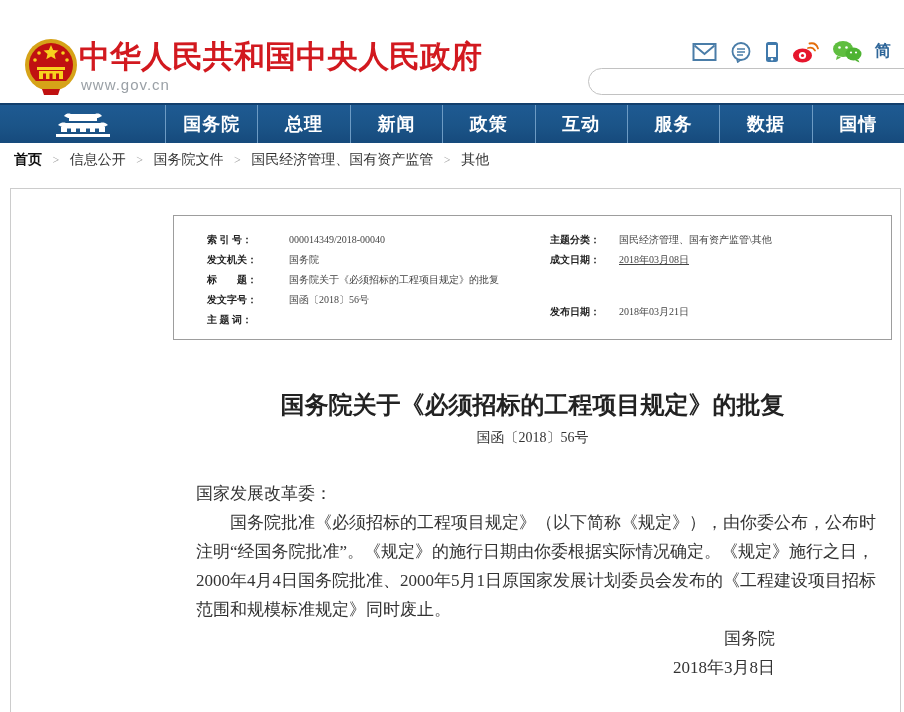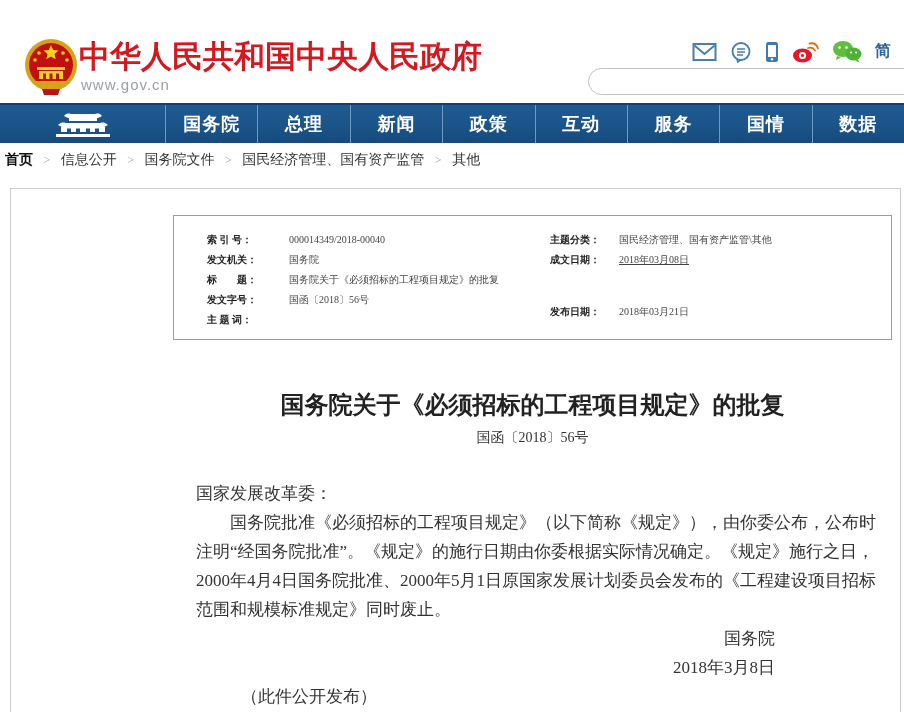--- a/index.html
+++ b/index.html
@@ -21,21 +21,21 @@
 
   
   .nav{position:absolute;top:103px;left:0;width:904px;height:40px;
     background:linear-gradient(180deg,#1e5a92 0%,#1b5488 55%,#164a7c 100%);
     border-top:2px solid #123f6d;box-sizing:border-box;display:flex;}
   .nav-home{width:165px;height:100%;display:flex;align-items:center;justify-content:center;cursor:pointer;}
   .nav-item{flex:1;height:100%;display:flex;align-items:center;justify-content:center;
     color:#fff;font-size:18px;font-weight:bold;border-left:1px solid #6d9bc4;cursor:pointer;letter-spacing:1px;}
 
   
-  .breadcrumb{position:absolute;top:151px;left:5px;font-size:14px;color:#333;white-space:nowrap;font-family:Liberation Serif, serif;}
+  .breadcrumb{position:absolute;top:151px;left:14px;font-size:14px;color:#333;white-space:nowrap;font-family:Liberation Serif, serif;}
   .crumb{color:#333;cursor:pointer;}
   .crumb.first{font-weight:bold;color:#111;}
   .crumb.last{cursor:default;color:#333;}
   .crumb-sep{color:#999;margin:0 7px;font-size:12px;}
 
   
   .content-box{position:absolute;left:10px;top:188px;width:891px;height:640px;
     border:1px solid #ccc;background:#fff;box-sizing:border-box;}
 
   
@@ -151,22 +151,22 @@
         <rect x="45" y="18.5" width="4" height="3.5" fill="#1b5488"></rect>
         <rect x="6" y="24" width="54" height="3" fill="#fff"></rect>
       </svg>
     </div>
     <div class="nav-item">国务院</div>
     <div class="nav-item">总理</div>
     <div class="nav-item">新闻</div>
     <div class="nav-item">政策</div>
     <div class="nav-item">互动</div>
     <div class="nav-item">服务</div>
+    <div class="nav-item">数据</div>
     <div class="nav-item">国情</div>
-    <div class="nav-item">数据</div>
   </div>
 
   <div class="breadcrumb serif">
     <span class="crumb first">首页</span>
     <span class="crumb-sep">&gt;</span>
     <span class="crumb">信息公开</span>
     <span class="crumb-sep">&gt;</span>
     <span class="crumb">国务院文件</span>
     <span class="crumb-sep">&gt;</span>
     <span class="crumb">国民经济管理、国有资产监管</span>
@@ -204,17 +204,16 @@
     </div>
 
     <div class="doc-title">国务院关于《必须招标的工程项目规定》的批复</div>
     <div class="doc-number">国函〔2018〕56号</div>
 
     <div class="doc-body">
       <p class="doc-salutation">国家发展改革委：</p>
       <p class="doc-para">国务院批准《必须招标的工程项目规定》（以下简称《规定》），由你委公布，公布时注明“经国务院批准”。《规定》的施行日期由你委根据实际情况确定。《规定》施行之日，2000年4月4日国务院批准、2000年5月1日原国家发展计划委员会发布的《工程建设项目招标范围和规模标准规定》同时废止。</p>
       <p class="sign-name">国务院</p>
       <p class="sign-date">2018年3月8日</p>
-      <p class="doc-note">（此件公开发布）</p>
     </div>
   </div>
 
 </div>
 
 </body></html>

